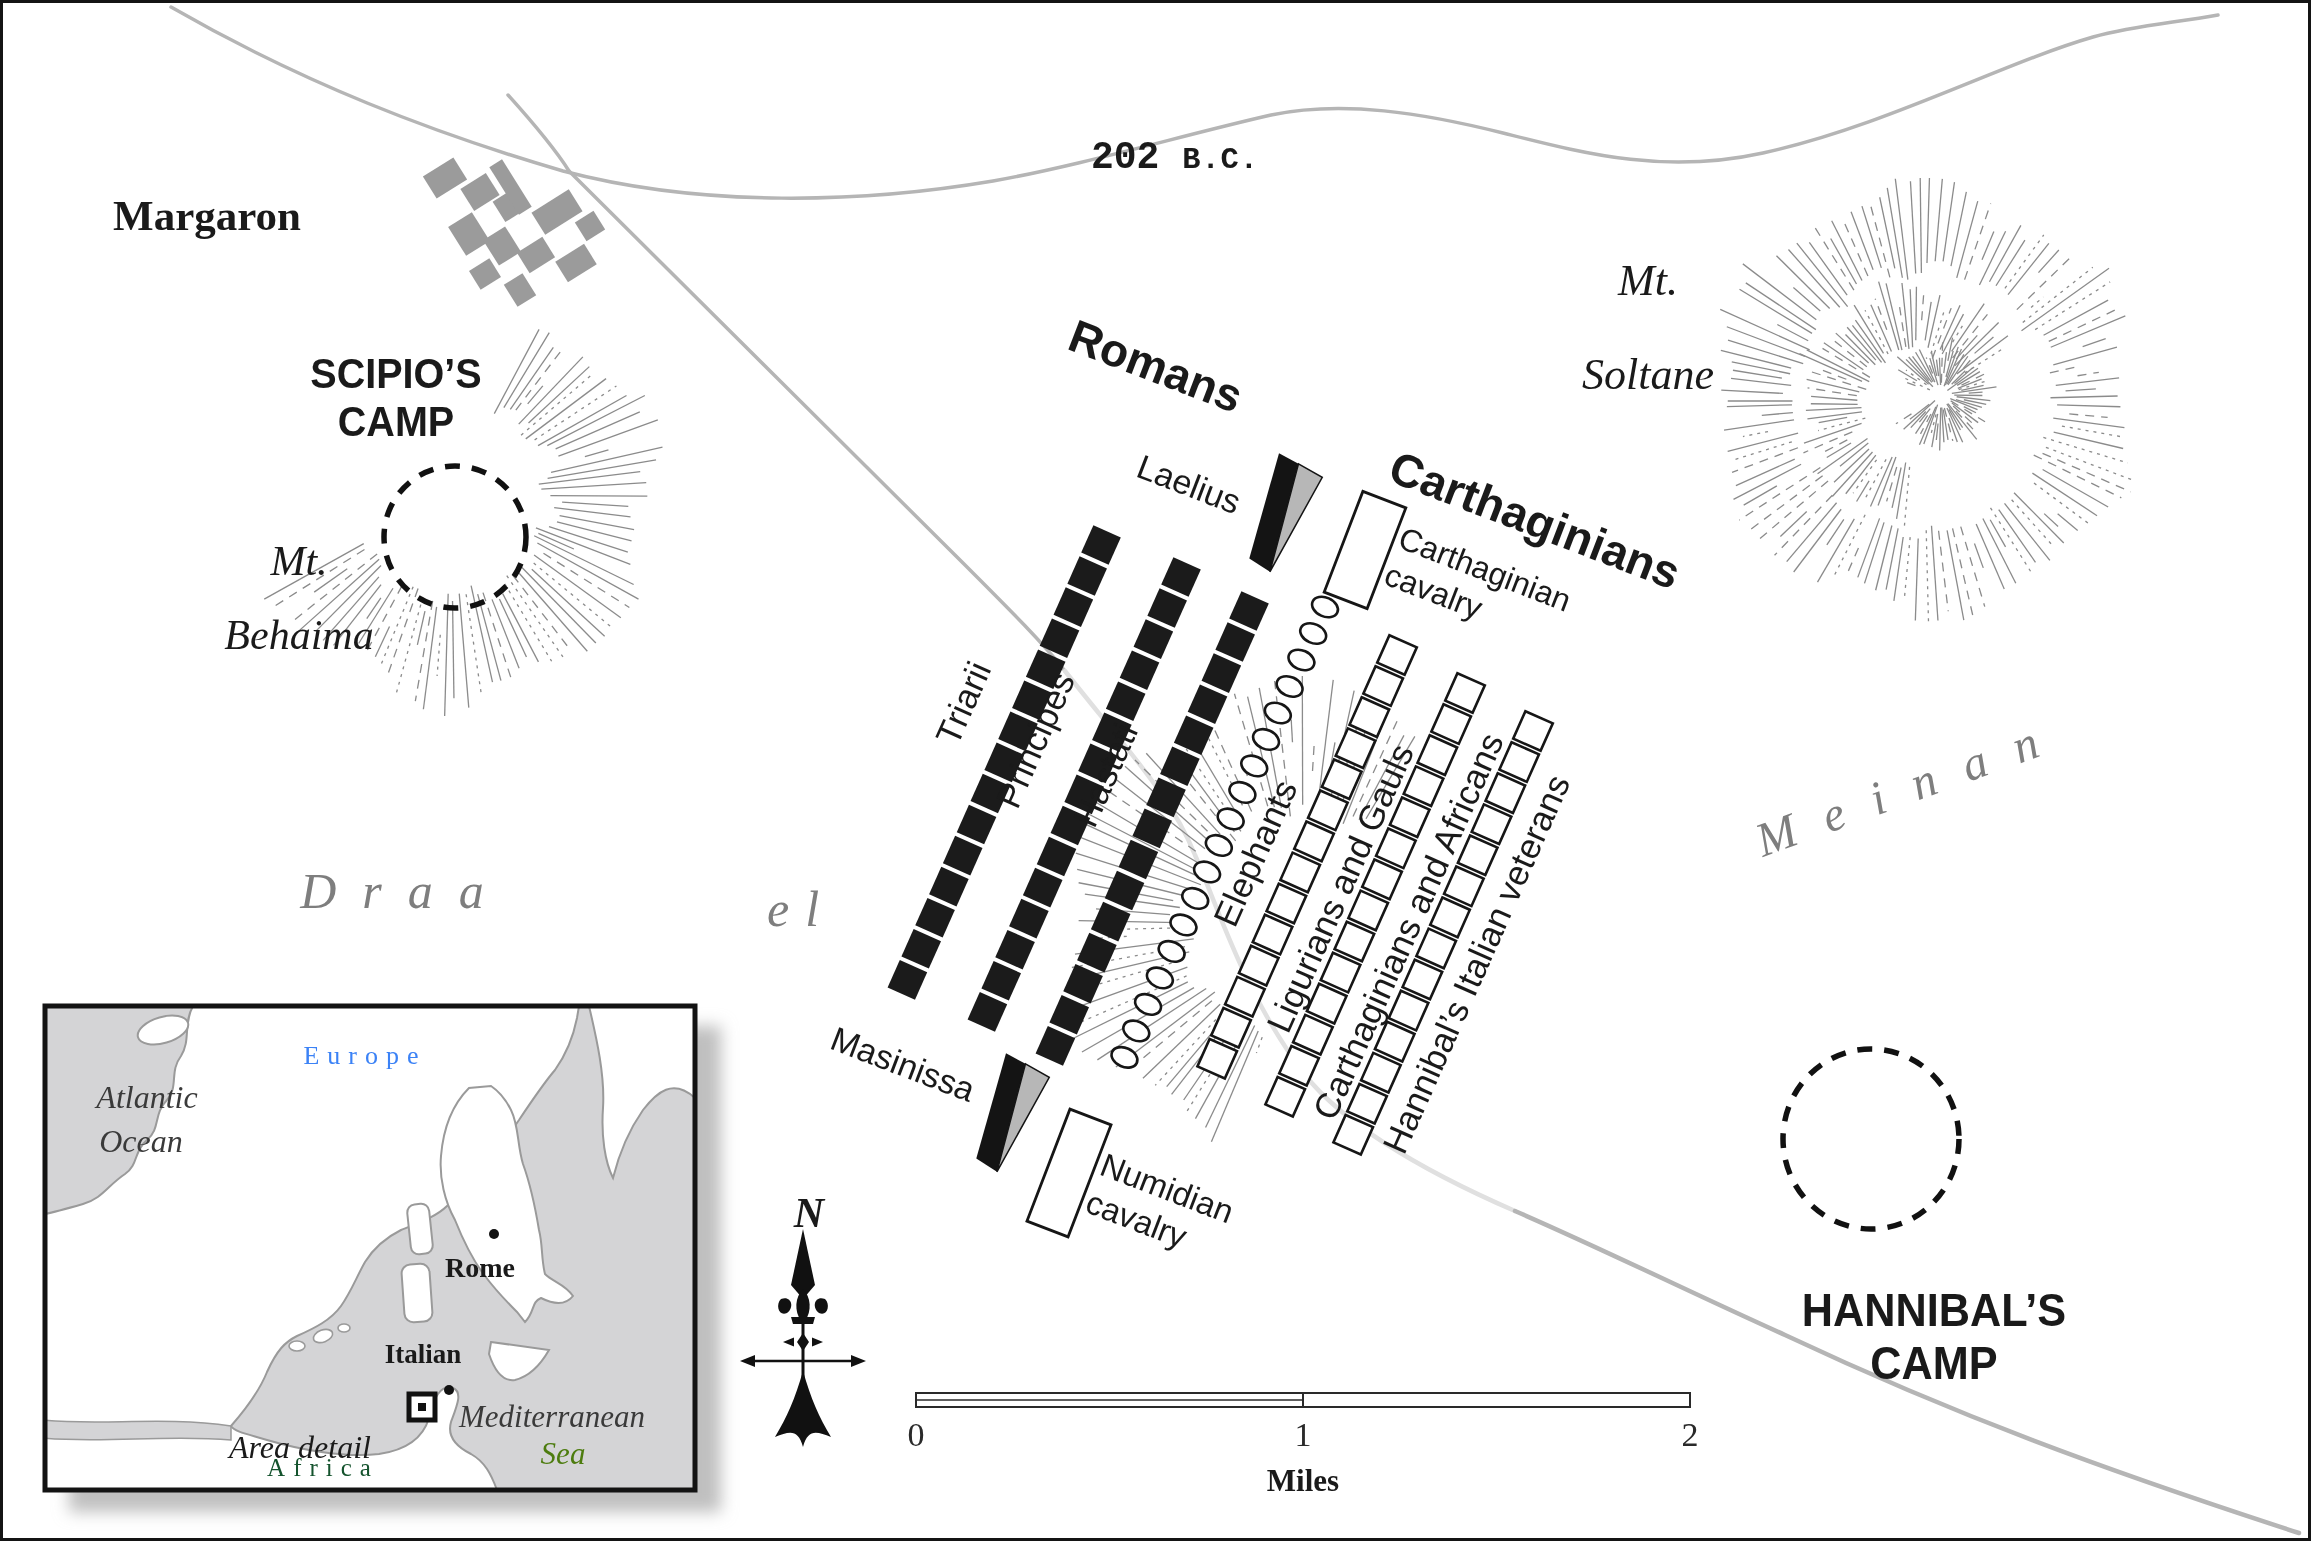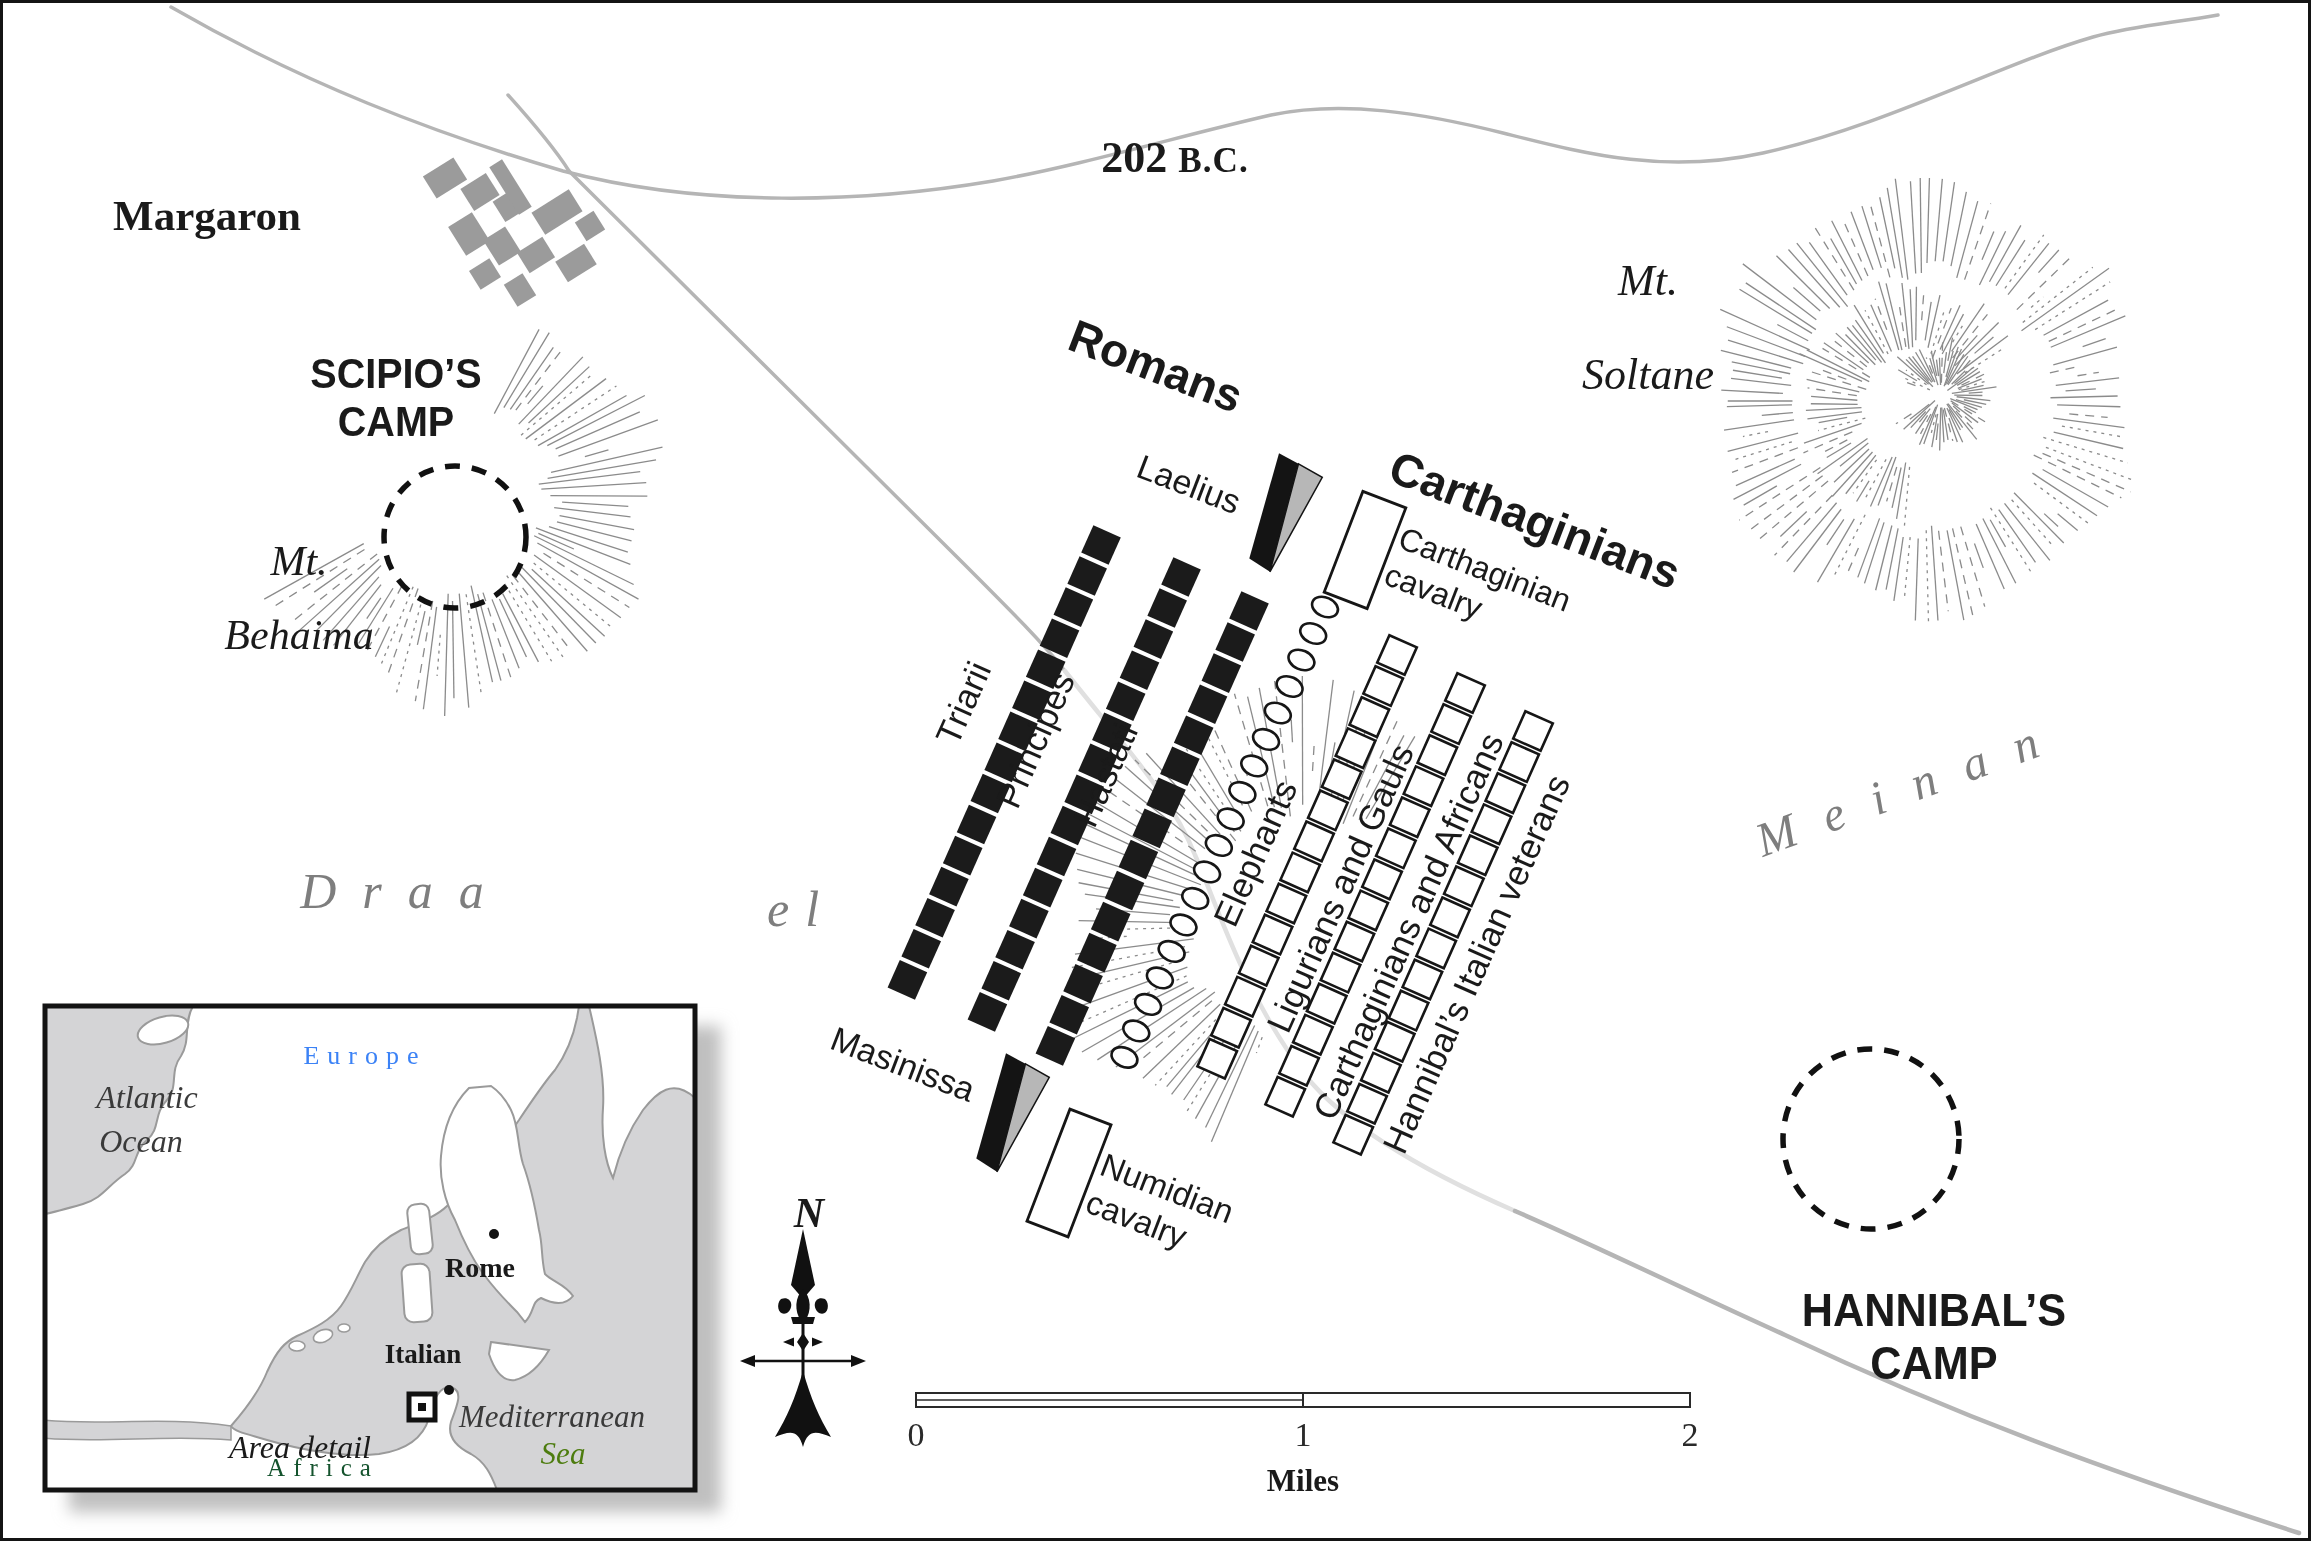--- a/index.html
+++ b/index.html
@@ -584,21 +584,21 @@
           <ellipse cx="299" cy="322" rx="6" ry="4" fill="#fff" stroke="#9a9a9a" stroke-width="1.6"></ellipse>
           <circle cx="449" cy="228" r="5" fill="#111"></circle>
           <circle cx="404" cy="384" r="5" fill="#111"></circle>
           <rect x="364" y="388" width="26" height="26" fill="#fff" stroke="#111" stroke-width="5"></rect>
           <rect x="373" y="397" width="8" height="8" fill="#111"></rect>
         </g>
         <rect x="0" y="0" width="650" height="484" fill="none" stroke="#131313" stroke-width="5"></rect>
       </g>
     </svg>
 
-  <div class="lbl serif b" style="left:1172px;top:155px;font-size:44px;">
+  <div class="lbl serif b" style="left:1172px;top:155px;font-size:38px;font-family:Liberation Mono, monospace;">
     <span>202</span>
     <span class="era">B.C.</span>
   </div>
 
   <div class="lbl serif b" style="left:204px;top:212px;font-size:43px;">Margaron</div>
 
   <div class="lbl camp" style="left:393px;top:394px;font-size:43px;">
     <div>SCIPIO’S</div>
     <div>CAMP</div>
   </div>

